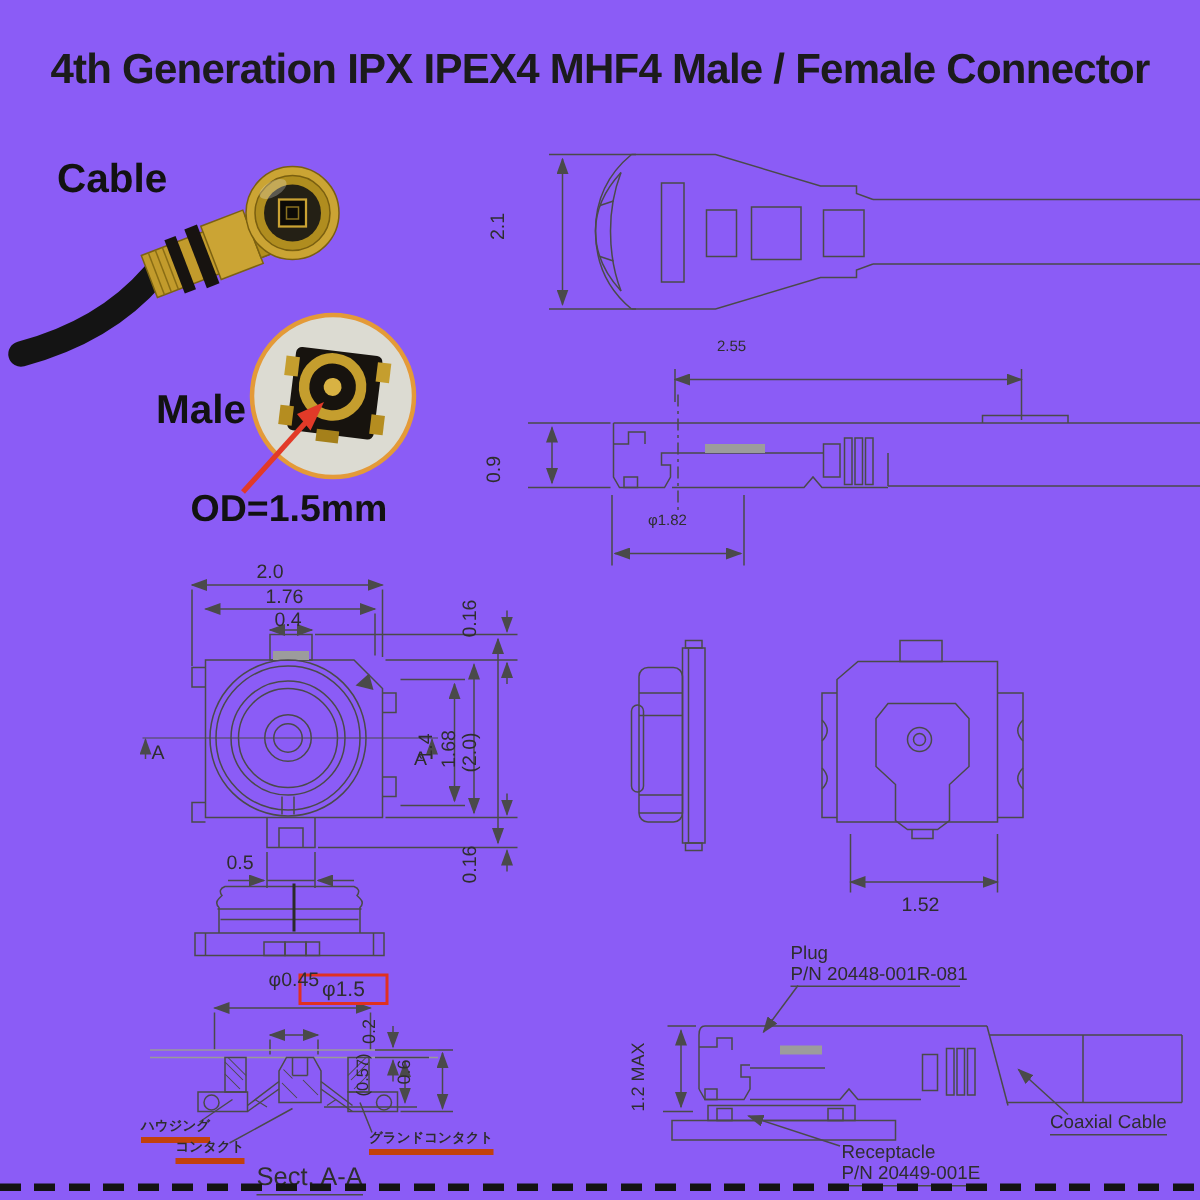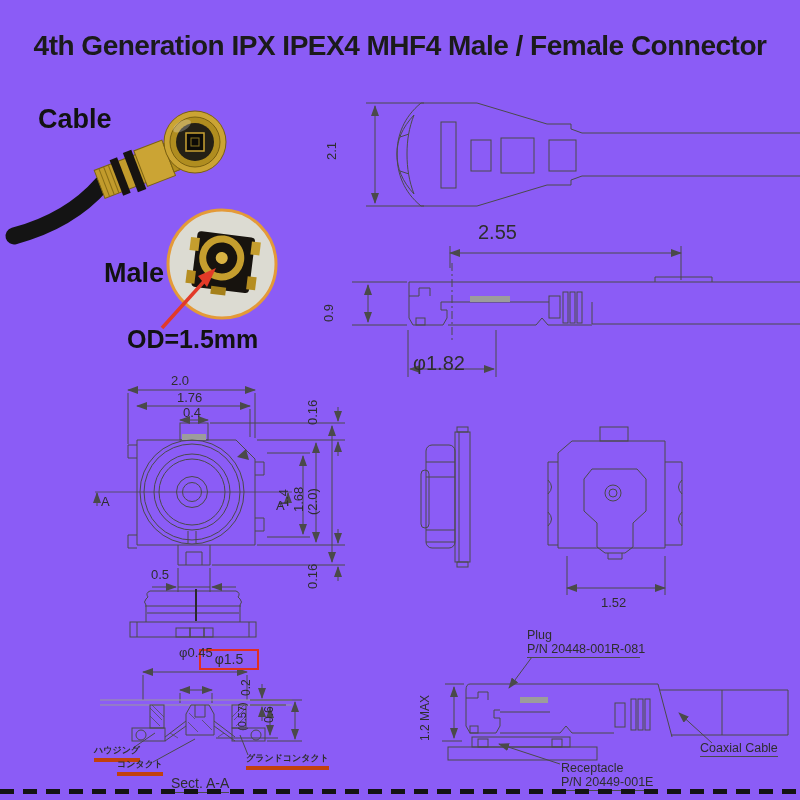--- a/index.html
+++ b/index.html
@@ -4,26 +4,26 @@
 <style>
   html,body{margin:0;padding:0;background:#fff;}
   .page{position:relative;width:800px;height:800px;background:#8b5cf6;overflow:hidden;
         font-family:"Liberation Sans", sans-serif;color:#1b1b1b;}
   .abs{position:absolute;white-space:nowrap;}
   .title{left:0;right:0;top:30px;text-align:center;font-size:28px;font-weight:bold;
          letter-spacing:-0.5px;color:#1b1b1b;}
   .photo-label{font-weight:bold;font-size:27px;color:#121212;}
   .od-label{font-weight:bold;font-size:25px;color:#121212;}
   .dim{font-size:13px;color:#2e2e2e;line-height:14px;}
-  .dim-big{font-size:20px;color:#2e2e2e;line-height:16px;text-align:center;}
+  .dim-big{font-size:10px;color:#2e2e2e;line-height:16px;text-align:center;}
   .rot{transform:rotate(-90deg);transform-origin:0 100%;}
   .jp{font-size:9px;color:#2e2e2e;border-bottom:4px solid #c2410c;padding-bottom:1px;font-weight:bold;}
   .callout{font-size:12.5px;color:#2e2e2e;line-height:14px;}
   .underline{border-bottom:1.2px solid #4a4a4a;padding-bottom:1px;}
-  .sect{font-size:14px;color:#2e2e2e;border-bottom:1.2px solid #4a4a4a;padding-bottom:1px;}
+  .sect{font-size:17px;color:#2e2e2e;border-bottom:1.2px solid #4a4a4a;padding-bottom:1px;}
   .redbox{border:2px solid #e03020;}
   .dashed-border{left:0;top:789px;width:800px;height:5px;
     background:repeating-linear-gradient(90deg,#141414 0 14px,transparent 14px 23px);}
   svg{position:absolute;left:0;top:0;}
 </style>
 </head>
 <body>
 
 <div class="page">
 
@@ -243,21 +243,21 @@
 
   <div class="abs title">4th Generation IPX IPEX4 MHF4 Male / Female Connector</div>
 
   <span class="abs photo-label" style="left:38px;top:104px;">Cable</span>
   <span class="abs photo-label" style="left:104px;top:258px;">Male</span>
   <span class="abs od-label" style="left:127px;top:325px;">OD=1.5mm</span>
 
   <span class="abs dim rot" style="left:339px;top:146px;">2.1</span>
   <span class="abs dim-big" style="left:478px;top:224px;">2.55</span>
   <span class="abs dim rot" style="left:336px;top:308px;">0.9</span>
-  <span class="abs dim-big" style="left:413px;top:340px;margin-top:15px;">φ1.82</span>
+  <span class="abs dim-big" style="left:432px;top:340px;">φ1.82</span>
 
   <span class="abs dim" style="left:171px;top:374px;">2.0</span>
   <span class="abs dim" style="left:177px;top:391px;">1.76</span>
   <span class="abs dim" style="left:183px;top:406px;">0.4</span>
   <span class="abs dim rot" style="left:320px;top:411px;">0.16</span>
   <span class="abs dim rot" style="left:291px;top:493px;">1.4</span>
   <span class="abs dim rot" style="left:306px;top:498px;">1.68</span>
   <span class="abs dim rot" style="left:320px;top:501px;">(2.0)</span>
   <span class="abs dim rot" style="left:320px;top:575px;">0.16</span>
   <span class="abs dim" style="left:151px;top:568px;">0.5</span>

